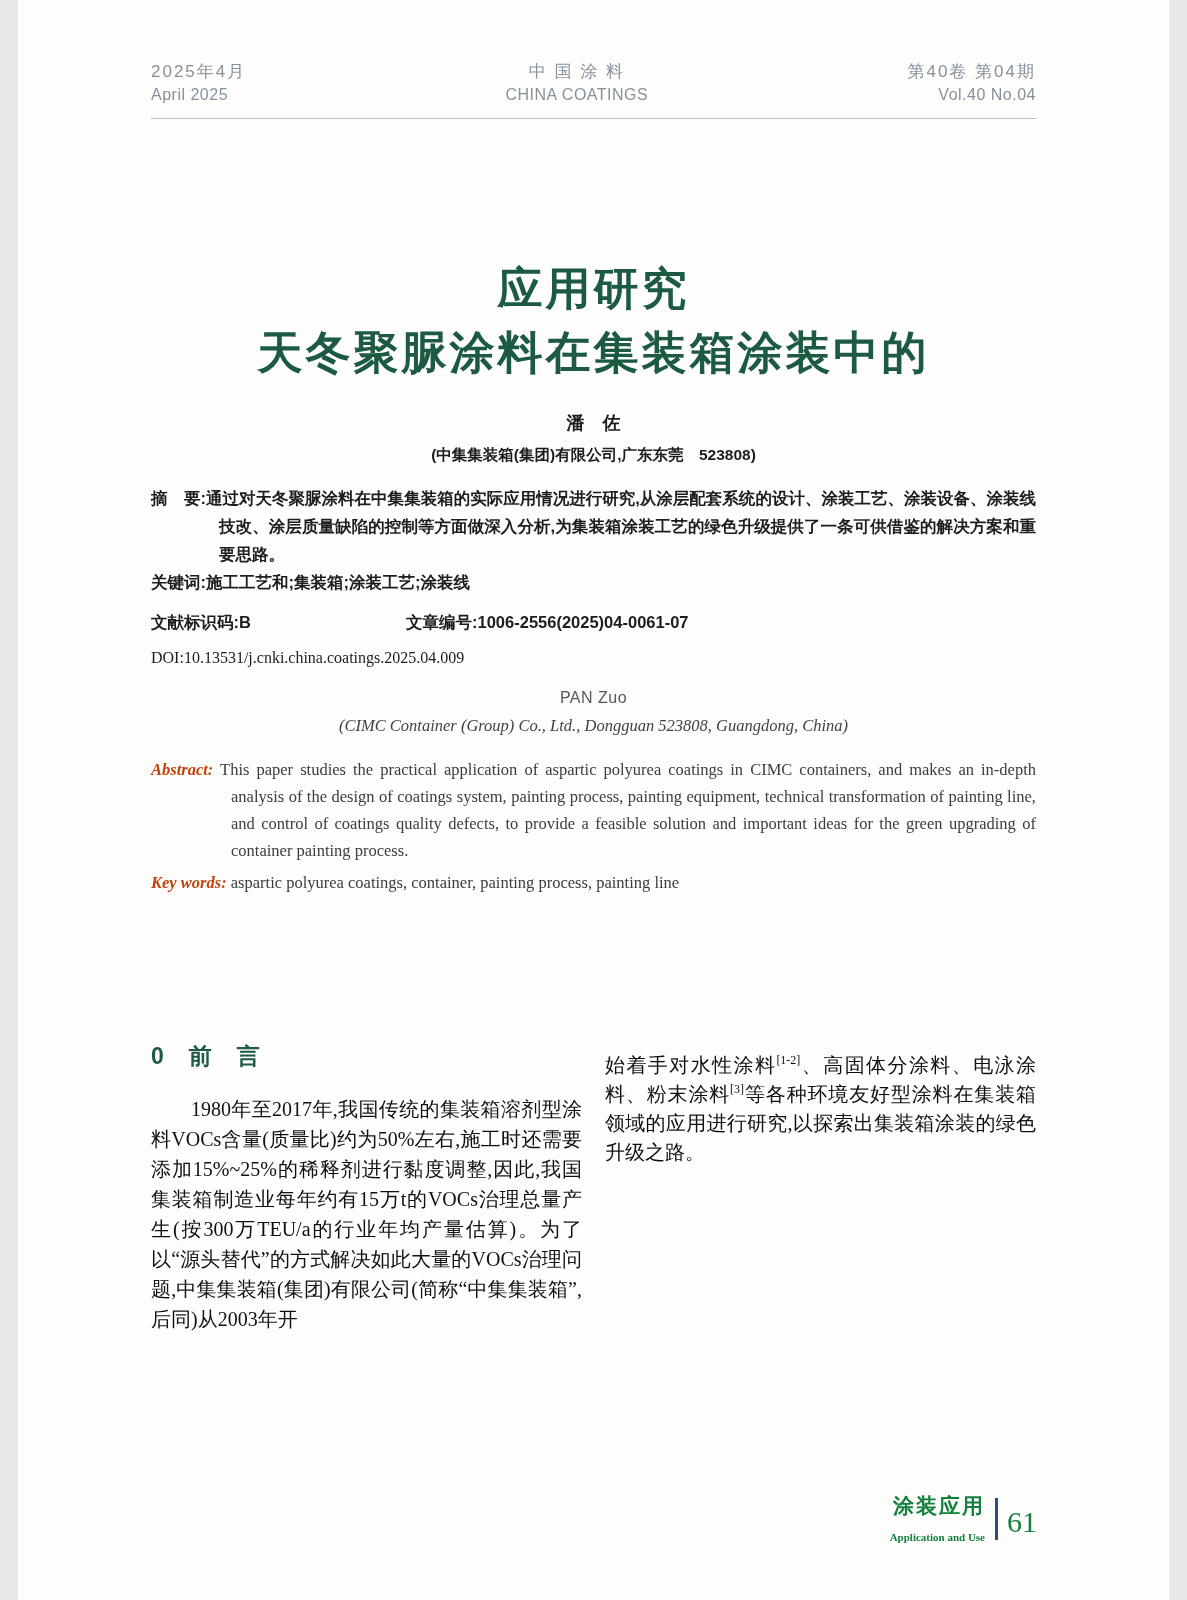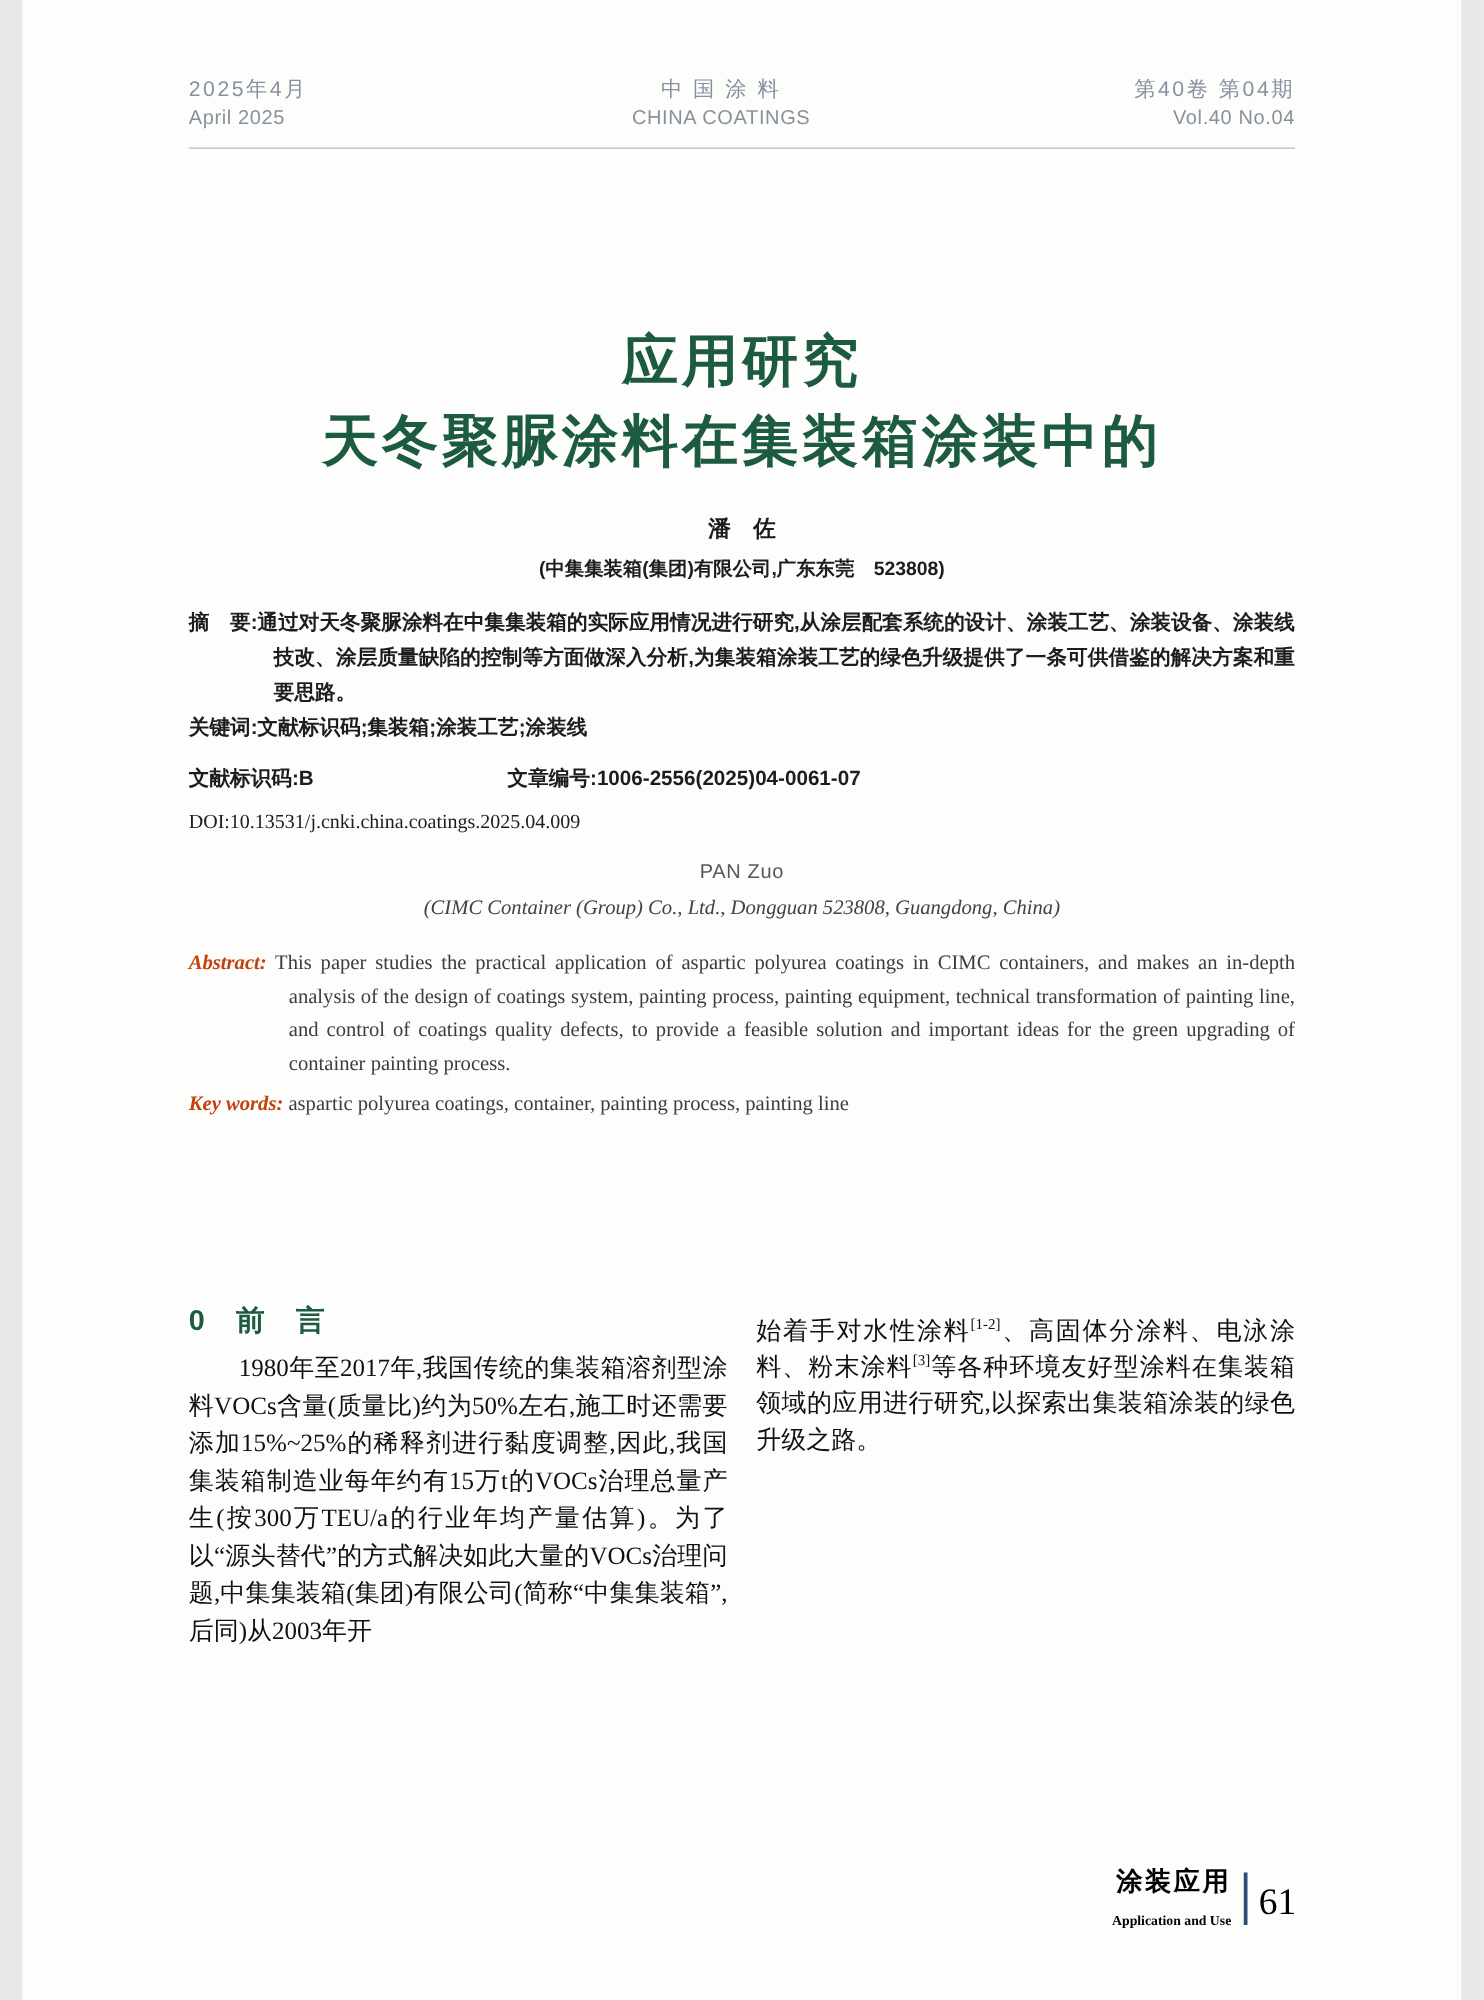--- a/index.html
+++ b/index.html
@@ -60,37 +60,37 @@
     line-height:27px; color:#3a3d40; padding-left:92px; text-indent:-92px;
   }
 
   
   .columns { display:flex; gap:23px; margin-top:146px; }
   .col { width:449px; font-family:"Liberation Serif", serif; font-size:20px; text-align:justify; color:#101010; }
   .col-left  { line-height:30px; }
   .col-right { line-height:29px; padding-top:9px; }
   .section-head {
     font-family:"Liberation Sans", sans-serif; color:#1c5a41;
-    font-size:23px; line-height:28px; font-weight:bold; margin:0 0 10px 0; letter-spacing:1px;
+    font-size:23px; line-height:28px; font-weight:bold; margin:0 0 24px 0; letter-spacing:1px;
   }
   .col p { margin:0; }
   .p-indent { text-indent:2em; }
   .col sup { font-size:12px; line-height:0; }
 
   
   .footnote {
     position:absolute; left:133px; right:133px; top:1415px;
     border-top:1.5px solid #c6ccd2; padding-top:10px;
     font-size:15px; color:#2c2e30; line-height:27px; font-weight:600;
   }
 
   
   .page-footer {
     position:absolute; right:132px; top:1494px;
-    display:flex; align-items:center; color:#000000;
+    display:flex; align-items:center; color:#15803d;
   }
   .pf-text { text-align:right; }
   .pf-cn { font-size:21px; font-weight:bold; letter-spacing:2px; line-height:24px; }
   .pf-en { font-size:11px; font-family:"Liberation Serif", serif; font-weight:bold; margin-top:13px; }
   .pf-bar { width:3px; height:42px; background:#2e4d7b; margin:0 9px 0 10px; }
   .pf-num { font-family:"Liberation Serif", serif; font-size:30px; line-height:30px; padding-top:6px; }
 </style>
 </head>
 <body>
 
@@ -115,21 +115,21 @@
     <h1 class="title-cn" style="margin-bottom:0;">
       <div>应用研究</div>
       <div>天冬聚脲涂料在集装箱涂装中的</div>
     </h1>
 
     <div class="author-cn">潘　佐</div>
     <div class="affil-cn">(中集集装箱(集团)有限公司,广东东莞　523808)</div>
 
     <div class="abstract-cn">
       <div class="hang-cn"><span class="label-strong">摘　要:</span><span>通过对天冬聚脲涂料在中集集装箱的实际应用情况进行研究,从涂层配套系统的设计、涂装工艺、涂装设备、涂装线技改、涂层质量缺陷的控制等方面做深入分析,为集装箱涂装工艺的绿色升级提供了一条可供借鉴的解决方案和重要思路。</span></div>
-      <div class="hang-kw"><span class="label-strong">关键词:</span><span>文献标识码;集装箱;涂装工艺;涂装线</span></div>
+      <div class="hang-kw"><span class="label-strong">关键词:</span><span>施工工艺和;集装箱;涂装工艺;涂装线</span></div>
     </div>
 
     <div class="meta-row">
       <div class="meta-2"><span>文献标识码:</span><span>B</span></div>
       <div class="meta-3"><span>文章编号:</span><span>1006-2556(2025)04-0061-07</span></div>
     </div>
 
     <div class="doi-line">DOI:10.13531/j.cnki.china.coatings.2025.04.009</div>
 
     <div class="author-en">PAN Zuo</div>

